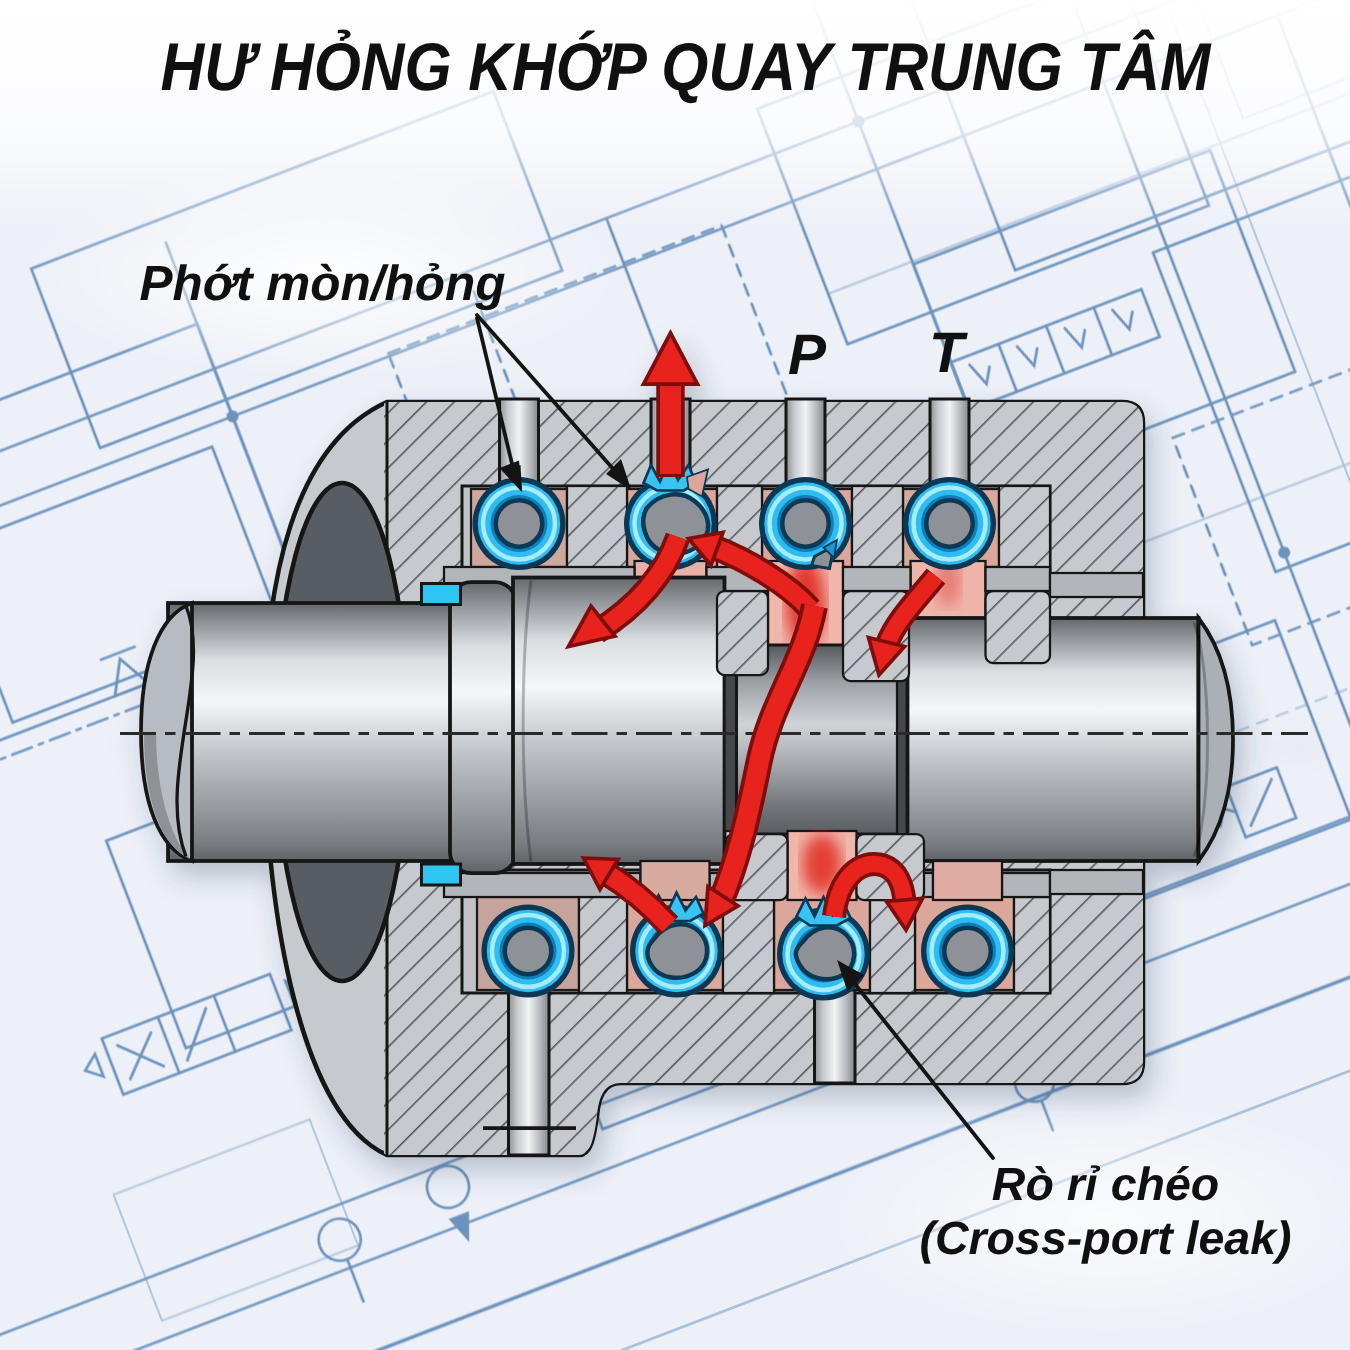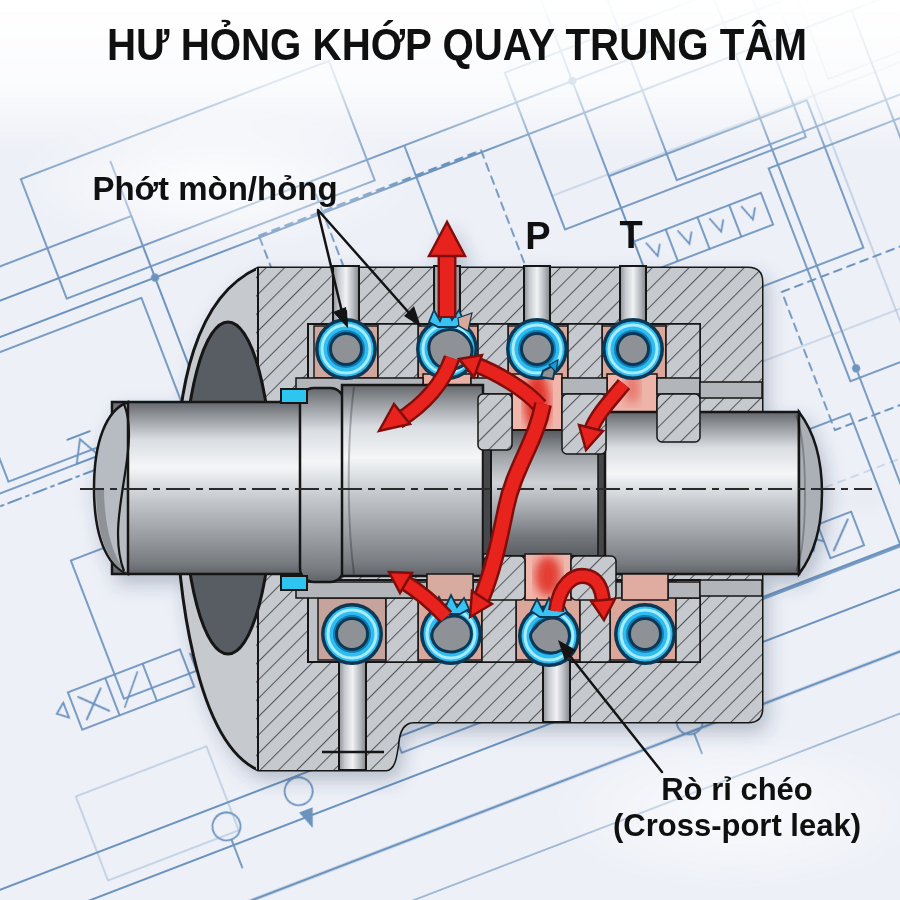--- a/index.html
+++ b/index.html
@@ -1,16 +1,16 @@
 <!DOCTYPE html>
 <html><head>
 <meta charset="utf-8">
 <style>
   html,body{margin:0;padding:0;background:#dfe3ec;}
-  .stage{width:900px;height:900px;position:relative;overflow:hidden;background:#edf0f7;}
+  .stage{width:900px;height:900px;position:relative;overflow:hidden;background:#edf0f7;font-style:italic;}
   svg{display:block}
   text{font-family:"Liberation Sans","DejaVu Sans",sans-serif;fill:#101010;}
   .title-text{font-size:45px;font-weight:bold;letter-spacing:0px;}
   .callout{font-size:33px;font-weight:600;}
   .portletter{font-size:38px;font-weight:600;}
   .leaklabel{font-size:31px;font-weight:bold;}
 </style>
 </head>
 <body>
 

